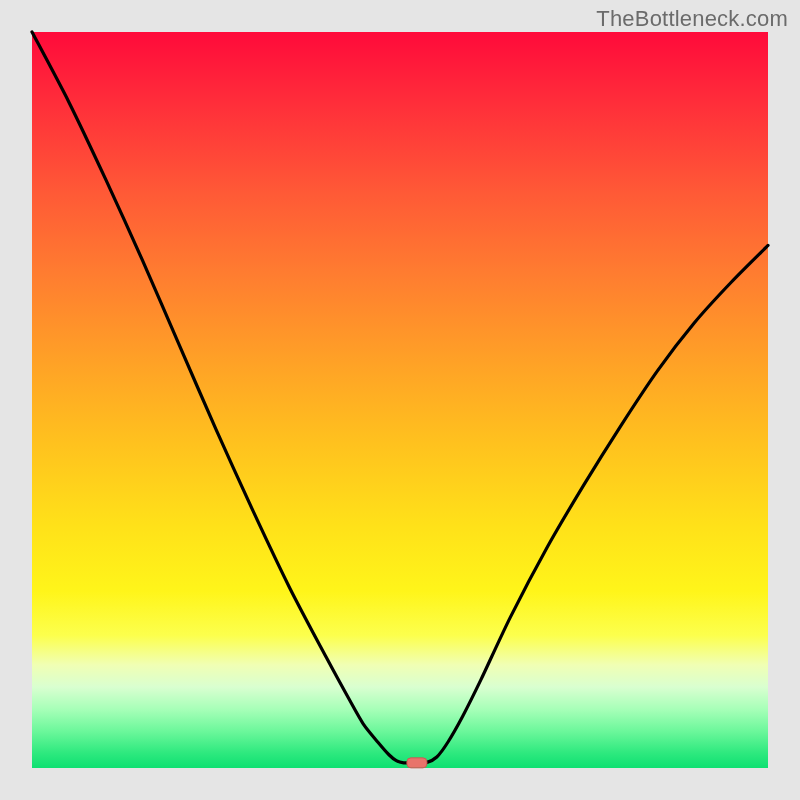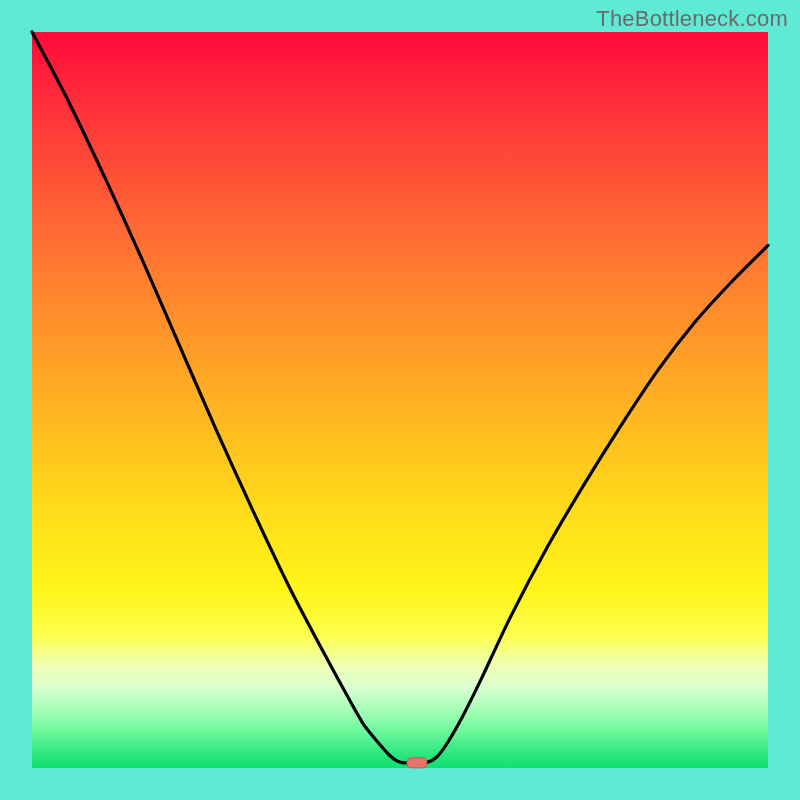--- a/index.html
+++ b/index.html
@@ -8,21 +8,21 @@
     width: 800px;
     height: 800px;
     overflow: hidden;
     background: #000;
     font-family: Arial, Helvetica, sans-serif;
   }
   .frame {
     position: relative;
     width: 800px;
     height: 800px;
-    background: #5eead4;
+    background: #e5e5e5;
   }
   .plot-area {
     position: absolute;
     left: 32px;
     top: 32px;
     width: 736px;
     height: 736px;
     background: linear-gradient(
       to bottom,
       #ff0a3a 0%,

